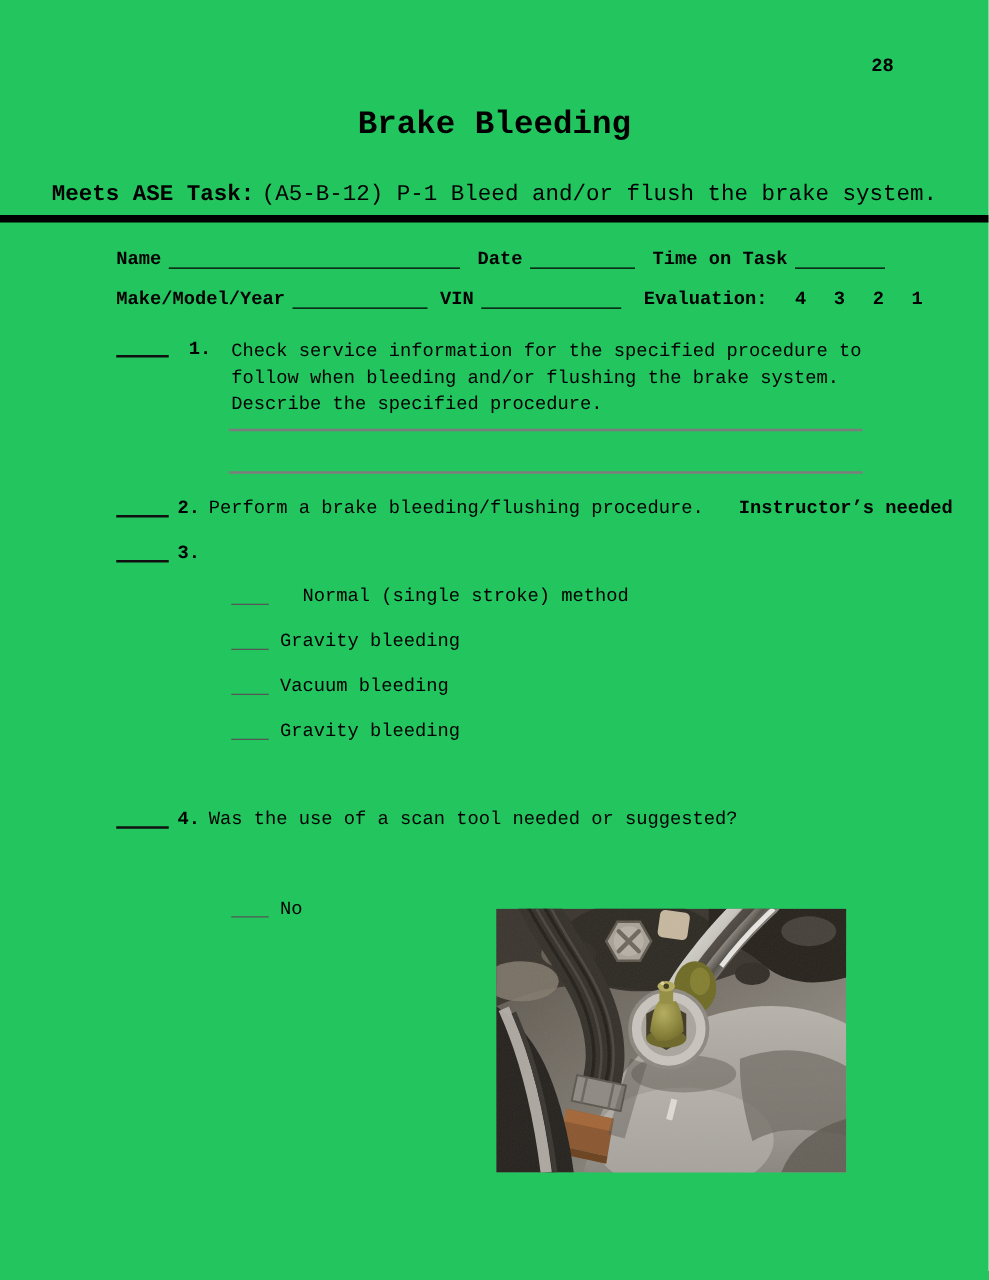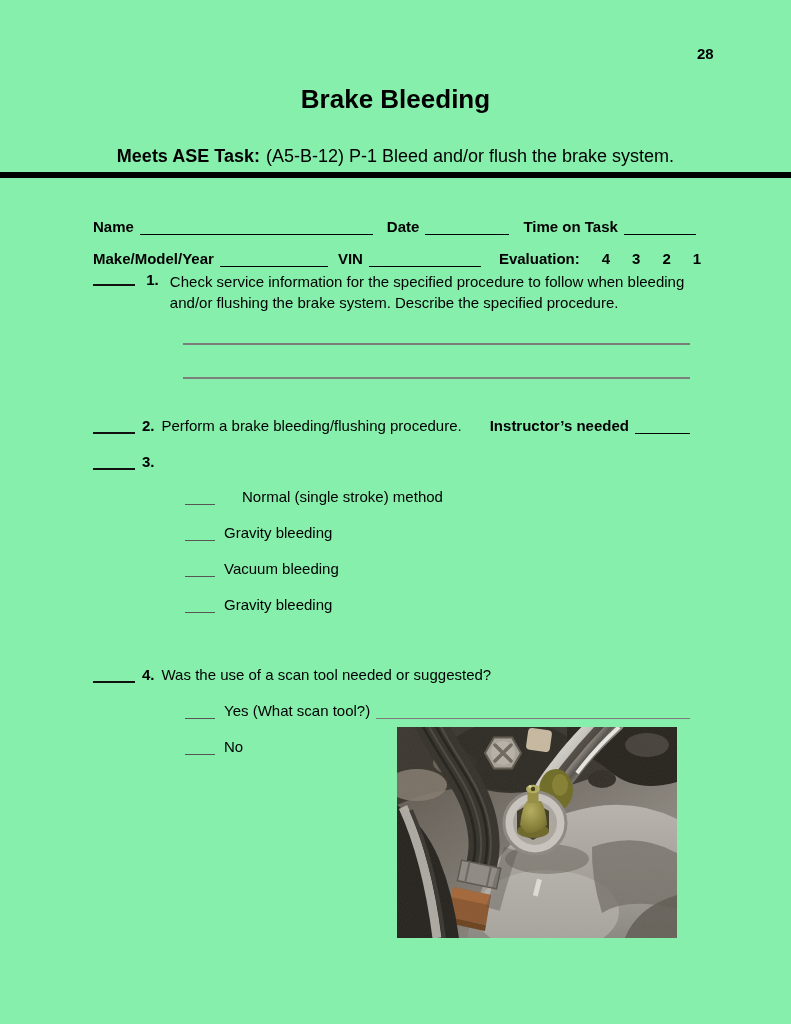--- a/index.html
+++ b/index.html
@@ -1,25 +1,25 @@
 <!DOCTYPE html>
 <html><head>
 <meta charset="utf-8">
 <style>
   html,body{margin:0;padding:0;background:#fff;}
-  .page{position:relative;width:791px;height:1024px;background:#86efac;color:#000;
-        font-family:Liberation Sans, sans-serif;font-size:15px;overflow:hidden;}
+  .page{position:relative;width:791px;height:1024px;background:#22c55e;color:#000;
+        font-family:Liberation Mono, monospace;font-size:15px;overflow:hidden;}
   .b{font-weight:bold;}
   .abs{position:absolute;}
   .pagenum{left:697px;top:45px;font-weight:bold;}
   .title{left:0;top:84px;width:100%;text-align:center;font-size:26px;font-weight:bold;margin:0;}
   .subtitle{left:0;top:146px;width:100%;text-align:center;font-size:18px;}
   .subtitle .b{margin-right:6px;}
   .rule{left:0;top:172px;width:100%;height:6px;background:#000;}
-  .row{display:flex;align-items:flex-end;white-space:nowrap;margin-top:19px;}
+  .row{display:flex;align-items:center;white-space:nowrap;}
   .blank{display:inline-block;border-bottom:1.6px solid #000;height:14px;vertical-align:baseline;}
   .gap6{margin-left:6px;} .gap10{margin-left:10px;} .gap14{margin-left:14px;}
   .leader{display:inline-block;width:42px;border-bottom:2px solid #111;height:13px;flex:none;}
   .qnum{font-weight:bold;margin-left:7px;}
   .qtext{margin-left:7px;}
   .q1text{display:inline-block;width:540px;white-space:normal;line-height:21px;vertical-align:top;}
   .ansline{border-top:2px solid #7d7d7d;height:0;}
   .optblank{display:inline-block;width:30px;border-bottom:1.5px solid #565656;height:12px;flex:none;}
   .optlabel{margin-left:9px;}
   .fillline{flex:1;border-bottom:1.6px solid #000;height:12px;margin-left:6px;}
@@ -100,25 +100,20 @@
     <span class="optblank"></span>
     <span class="optlabel">Gravity bleeding</span>
   </div>
 
   <div class="abs row" style="left:93px;top:647px;">
     <span class="leader"></span>
     <span class="qnum">4.</span>
     <span class="qtext">Was the use of a scan tool needed or suggested?</span>
   </div>
 
-  <div class="abs row" style="left:185px;top:683px;width:505px;">
-    <span class="optblank"></span>
-    <span class="optlabel">Yes (What scan tool?)</span>
-    <span class="fillline gray"></span>
-  </div>
   <div class="abs row" style="left:185px;top:719px;">
     <span class="optblank"></span>
     <span class="optlabel">No</span>
   </div>
 
   <div class="abs photo">
     <svg viewBox="0 0 280 211" width="280" height="211">
       <defs>
         <linearGradient id="gBg" x1="0" y1="0" x2="1" y2="1">
           <stop offset="0" stop-color="#575148"></stop>

